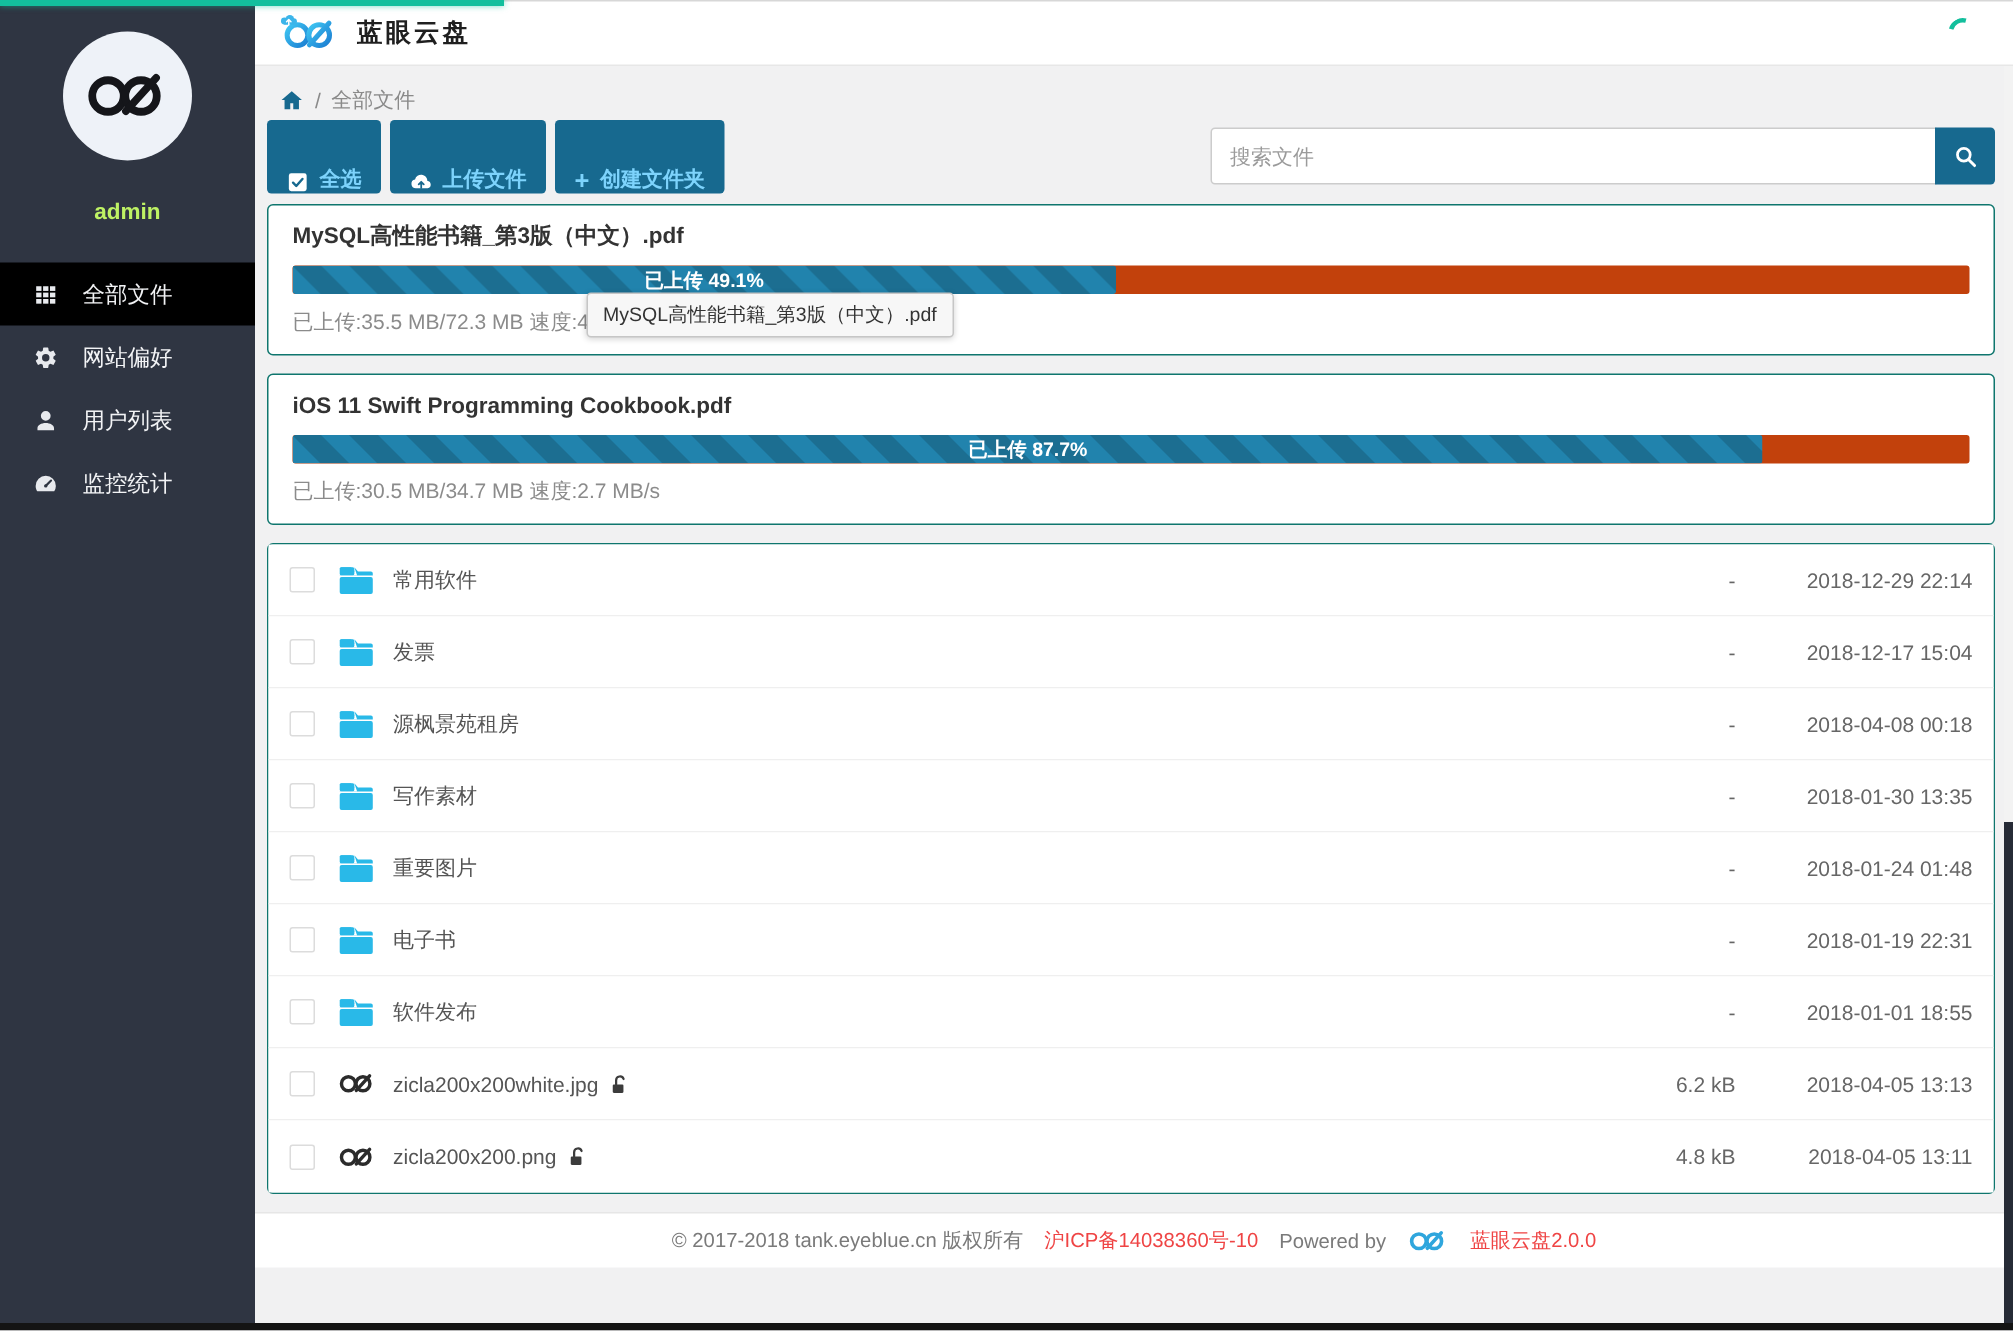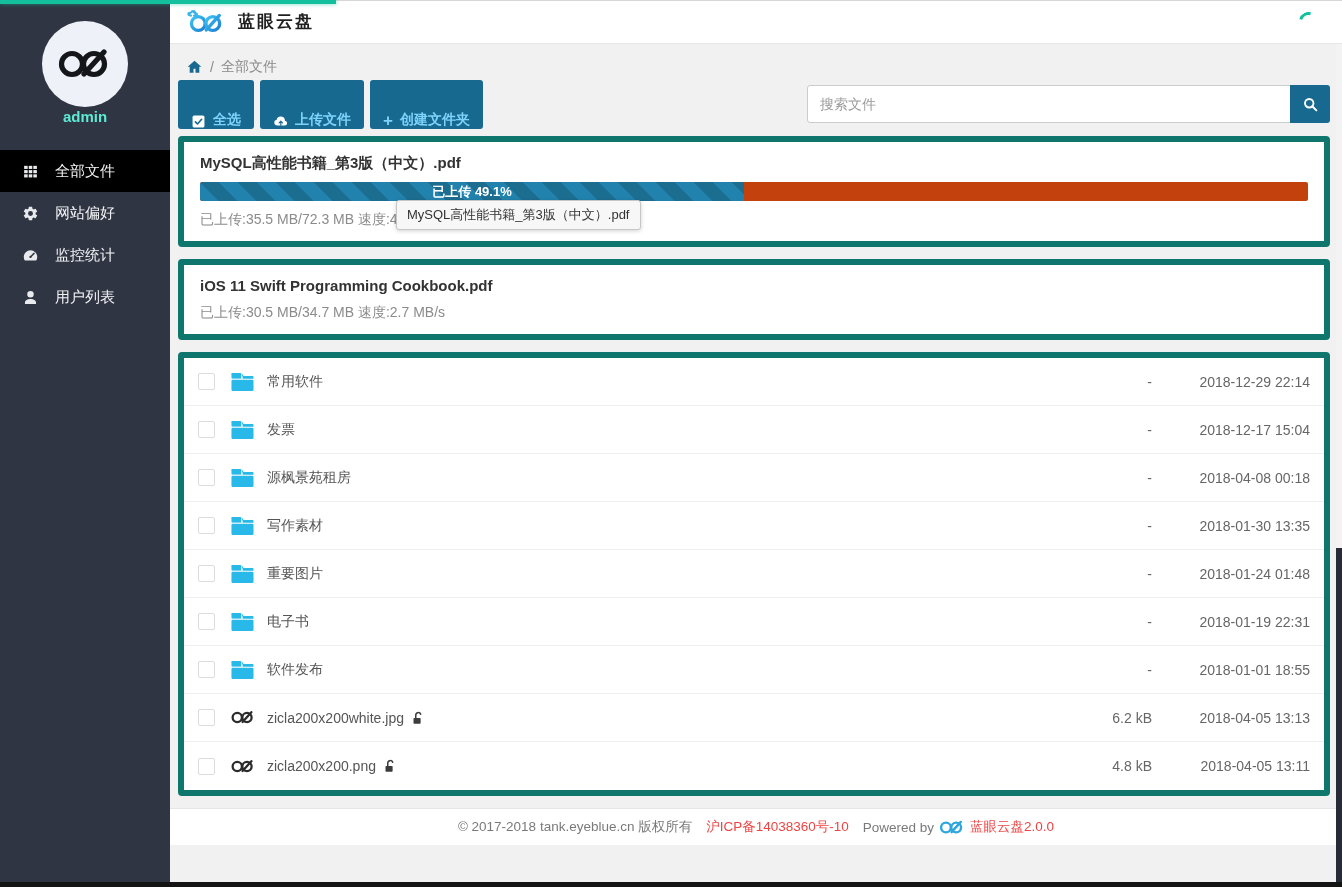--- a/index.html
+++ b/index.html
@@ -11,21 +11,21 @@
     -webkit-font-smoothing:antialiased;
   }
   
   .pace{position:absolute;top:0;left:0;height:4px;background:#13bf9d;z-index:60;box-shadow:0 0 4px rgba(19,191,157,.6)}
   .pace-track{position:absolute;top:0;left:0;right:0;height:1px;background:#d7d7d7;z-index:55}
 
   
   .sidebar{position:absolute;left:0;top:0;bottom:5px;width:170px;background:#2f3542;color:#fff;z-index:10}
   .avatar{width:86px;height:86px;border-radius:50%;background:#eef2f8;margin:21px auto 0;display:flex;align-items:center;justify-content:center}
   .avatar svg{width:60px;height:34px;color:#15161a}
-  .username{text-align:center;font-weight:bold;margin-top:1px;font-size:15px;color:#5eead4}
+  .username{text-align:center;font-weight:bold;margin-top:26px;font-size:15px;color:#bef264}
   .menu{margin-top:25px}
   .menu-item{display:flex;align-items:center;height:42px;padding-left:22px;gap:16px;font-size:15px;cursor:pointer;color:#f2f3f5}
   .menu-item.active{background:#000}
   .menu-item svg{width:17px;height:17px;flex:none;color:#e8eaee}
 
   
   .header{margin-left:170px;height:44px;background:#fff;display:flex;align-items:center;padding:0 16px;border-bottom:1px solid #e7e7e7}
   .logo-svg{width:42px;height:28px}
   .app-title{font-size:17px;font-weight:bold;margin:0 0 0 10px;color:#1f1f1f;letter-spacing:2px}
   .spinner{margin-left:auto;margin-right:8px;width:19px;height:19px;border:3px solid transparent;border-top-color:#13bf9d;border-radius:50%;transform:rotate(-30deg);animation:spin .9s linear infinite}
@@ -40,21 +40,21 @@
   .toolbar{display:flex;align-items:center;margin-top:4px;height:40px}
   .btn{display:inline-flex;align-items:flex-end;gap:7px;background:#17698f;color:#7dd3fc;border:none;border-radius:3px;padding:0 13px;height:49px;font-size:14px;margin-right:6px;cursor:pointer;font-family:inherit;font-weight:bold}
   .btn svg{width:15px;height:15px}
   .btn .plus{font-size:17px;font-weight:bold;line-height:1}
   .search-group{margin-left:auto;display:flex;align-items:center}
   .search-input{width:484px;height:38px;border:1px solid #ccc;border-radius:3px 0 0 3px;padding:0 12px;font-size:14px;outline:none;color:#333;font-family:inherit;background:#fff}
   .search-input::placeholder{color:#9b9b9b}
   .search-btn{width:40px;height:38px;background:#17698f;border:none;border-radius:0 3px 3px 0;display:flex;align-items:center;justify-content:center;cursor:pointer;margin-left:-1px}
   .search-btn svg{width:17px;height:17px}
 
-  .card{background:#fff;border-radius:4px;margin-top:12px;border:6px solid #0f766e}
+  .card{background:#fff;border-radius:4px;margin-top:12px;border:1px solid #0f766e}
   .upload-card{padding:12px 16px 14px;position:relative}
   .upload-title{font-size:15px;font-weight:bold;color:#333;line-height:17px}
   .bar-track{margin-top:11px;height:19px;background:#c2410c;border-radius:2px;overflow:hidden}
   .bar-fill{height:100%;background-color:#2183ad;border-radius:2px;
     background-image:linear-gradient(45deg,rgba(0,0,0,.16) 25%,transparent 25%,transparent 50%,rgba(0,0,0,.16) 50%,rgba(0,0,0,.16) 75%,transparent 75%,transparent);
     background-size:38px 38px;color:#fff;font-size:13px;font-weight:bold;text-align:center;line-height:19px;white-space:nowrap;overflow:hidden}
   .upload-stats{margin-top:10px;color:#8b8b8b;font-size:14px;line-height:16px}
   .tooltip{position:absolute;left:212px;top:58px;background:#f7f7f7;border:1px solid #c6c6c6;border-radius:3px;padding:5px 10px;font-size:13px;color:#333;box-shadow:0 1px 4px rgba(0,0,0,.18);white-space:nowrap;z-index:5}
 
   .file-card{padding:0}
@@ -65,21 +65,21 @@
   .file-icon.folder svg{width:25px;height:21px}
   .file-icon.thumb svg{width:26px;height:15px;color:#2b2b2b}
   .file-name{color:#555}
   .unlock{margin-left:8px;display:flex;align-items:center}
   .unlock svg{width:12px;height:14px;color:#3c3c3c}
   .col-size{margin-left:auto;width:140px;text-align:right;color:#666;flex:none}
   .col-date{width:158px;text-align:right;color:#666;flex:none}
 
   .footer{margin:12px -12px 0 -8px;background:#fff;border-top:1px solid #e6e6e6;height:37px;display:flex;align-items:center;justify-content:center;gap:14px;font-size:13.5px;color:#7a7a7a}
   .footer a{color:#ef4444;text-decoration:none;cursor:pointer}
-  .footer .powered{display:flex;align-items:center;gap:5px}
+  .footer .powered{display:flex;align-items:center;gap:15px}
   .footer-logo{width:26px;height:17px}
 
   .bottom-strip{position:absolute;left:0;right:0;bottom:0;height:5px;background:#141414;z-index:70}
   .scrollbar{position:absolute;right:0;top:44px;bottom:5px;width:6px;background:#f3f3f3;z-index:65}
   .scroll-thumb{position:absolute;top:504px;bottom:0;left:0;right:0;background:#262b36;cursor:pointer}
 </style>
 </head>
 <body>
 
 <svg width="0" height="0" style="position:absolute">
@@ -121,32 +121,32 @@
       </svg>
       <span>全部文件</span>
     </div>
     <div class="menu-item">
       <svg viewBox="0 0 24 24" fill="currentColor">
         <path d="M19.14 12.94a7 7 0 0 0 0-1.88l2.03-1.58a.5.5 0 0 0 .12-.64l-1.92-3.32a.5.5 0 0 0-.61-.22l-2.39.96a7.3 7.3 0 0 0-1.62-.94l-.36-2.54a.5.5 0 0 0-.5-.42h-3.84a.5.5 0 0 0-.5.42l-.36 2.54c-.59.24-1.13.56-1.62.94l-2.39-.96a.5.5 0 0 0-.61.22L2.65 8.84a.5.5 0 0 0 .12.64l2.03 1.58a7 7 0 0 0 0 1.88l-2.03 1.58a.5.5 0 0 0-.12.64l1.92 3.32c.13.23.4.32.61.22l2.39-.96c.49.38 1.03.7 1.62.94l.36 2.54c.04.24.25.42.5.42h3.84a.5.5 0 0 0 .5-.42l.36-2.54a7.3 7.3 0 0 0 1.62-.94l2.39.96c.22.1.48 0 .61-.22l1.92-3.32a.5.5 0 0 0-.12-.64l-2.03-1.58zM12 15.5a3.5 3.5 0 1 1 0-7 3.5 3.5 0 0 1 0 7z"></path>
       </svg>
       <span>网站偏好</span>
     </div>
     <div class="menu-item">
+      <svg viewBox="0 0 24 24" fill="currentColor">
+        <path d="M12 12a4.6 4.6 0 1 0 0-9.2A4.6 4.6 0 0 0 12 12zm0 2.2c-4.2 0-7.8 2.1-7.8 4.8V21h15.6v-2c0-2.7-3.6-4.8-7.8-4.8z"></path>
+      </svg>
+      <span>用户列表</span>
+    </div>
+    <div class="menu-item">
       <svg viewBox="0 0 24 24">
         <path fill="currentColor" d="M12 4.5A9.5 9.5 0 0 0 2.5 14c0 1.9.56 3.6 1.52 5.1h15.96A9.43 9.43 0 0 0 21.5 14 9.5 9.5 0 0 0 12 4.5z"></path>
         <line x1="12" y1="14" x2="17" y2="9" stroke="#2f3542" stroke-width="2" stroke-linecap="round"></line>
         <circle cx="12" cy="14" r="1.6" fill="#2f3542"></circle>
       </svg>
       <span>监控统计</span>
-    </div>
-    <div class="menu-item">
-      <svg viewBox="0 0 24 24" fill="currentColor">
-        <path d="M12 12a4.6 4.6 0 1 0 0-9.2A4.6 4.6 0 0 0 12 12zm0 2.2c-4.2 0-7.8 2.1-7.8 4.8V21h15.6v-2c0-2.7-3.6-4.8-7.8-4.8z"></path>
-      </svg>
-      <span>用户列表</span>
     </div>
   </nav>
 </aside>
 
 <header class="header">
   <svg class="logo-svg" viewBox="0 0 58 36">
     <g transform="translate(4,2)" color="#2196d3">
         <g style="color:inherit">
       <circle cx="13" cy="18" r="9.5" fill="none" stroke="url(#logo-grad)" stroke-width="4.6"></circle>
       <circle cx="33" cy="18" r="9.5" fill="none" stroke="url(#logo-grad)" stroke-width="4.6"></circle>
@@ -208,20 +208,23 @@
     <div class="upload-title">MySQL高性能书籍_第3版（中文）.pdf</div>
     <div class="bar-track">
       <div class="bar-fill" style="width: 49.1%;">已上传 49.1%</div>
     </div>
     <div class="upload-stats">已上传:35.5 MB/72.3 MB 速度:4.4 MB/s</div>
     <div class="tooltip">MySQL高性能书籍_第3版（中文）.pdf</div>
   </section>
 
   <section class="card upload-card">
     <div class="upload-title">iOS 11 Swift Programming Cookbook.pdf</div>
+    <div class="bar-track">
+      <div class="bar-fill" style="width: 87.7%;">已上传 87.7%</div>
+    </div>
     <div class="upload-stats">已上传:30.5 MB/34.7 MB 速度:2.7 MB/s</div>
   </section>
 
   <section class="card file-card">
   <div class="file-row">
     <span class="checkbox"></span>
     <span class="file-icon folder">
       <svg viewBox="0 0 23 20">
         <path d="M1 3.2c0-.7.5-1.2 1.2-1.2h6l2.3 2.8h0z" fill="#29b9e8"></path>
         <rect x="1" y="2" width="9.3" height="5.2" rx="1" fill="#29b9e8"></rect>

